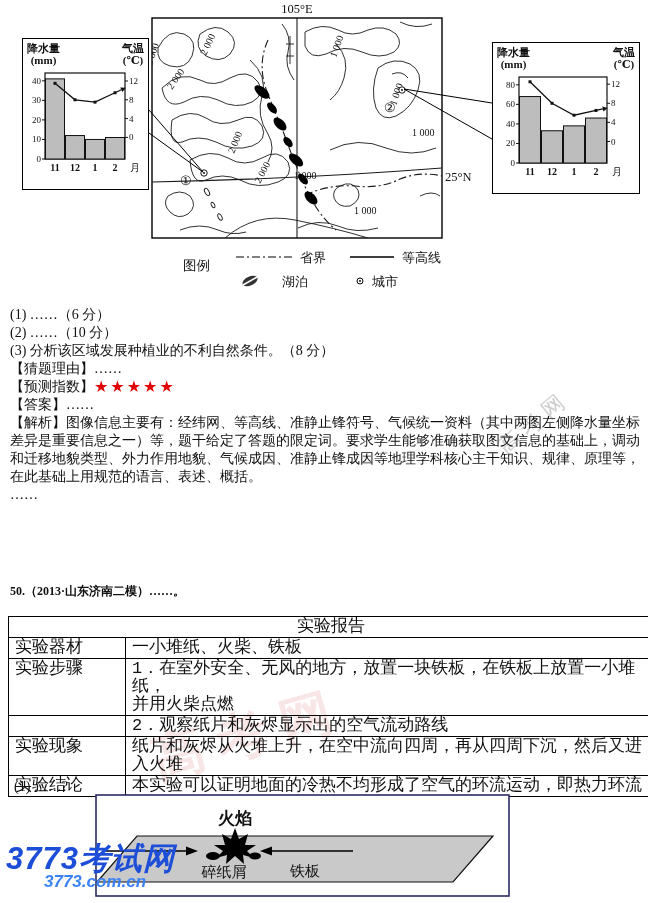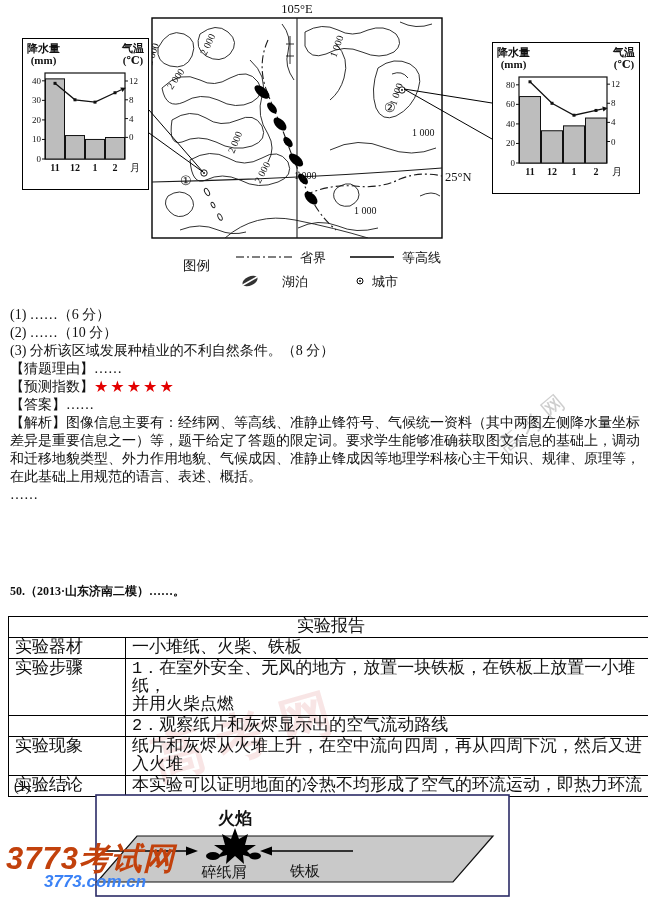--- a/index.html
+++ b/index.html
@@ -33,21 +33,21 @@
   #table50 td.c1{width:104px;}
   #table50 td.title{text-align:center;}
   #table50 td.pre{white-space:pre-wrap;}
   #sub1{position:absolute;left:14px;top:779px;font-size:14px;}
 
   
   #diagram{position:absolute;left:95px;top:794px;z-index:1;}
 
   
   #wm-site{position:absolute;left:6px;top:838px;z-index:3;font-weight:bold;font-style:italic;
-           font-size:31px;color:#c2410c;font-family:"Liberation Sans",sans-serif;letter-spacing:1px;}
+           font-size:31px;color:#1d4ed8;font-family:"Liberation Sans",sans-serif;letter-spacing:1px;}
   #wm-url{position:absolute;left:44px;top:872px;z-index:3;font-weight:bold;font-style:italic;
           font-size:17px;color:#3b82f6;font-family:"Liberation Sans",sans-serif;}
   .faint{position:absolute;z-index:0;pointer-events:none;}
   #faint1{left:492px;top:408px;transform:rotate(-40deg);font-size:22px;letter-spacing:6px;
           color:rgba(125,125,125,0.38);}
   #faint2{left:150px;top:700px;transform:rotate(-16deg);font-size:52px;letter-spacing:14px;
           color:rgba(205,80,80,0.15);font-weight:bold;}
 </style>
 </head>
 <body>

